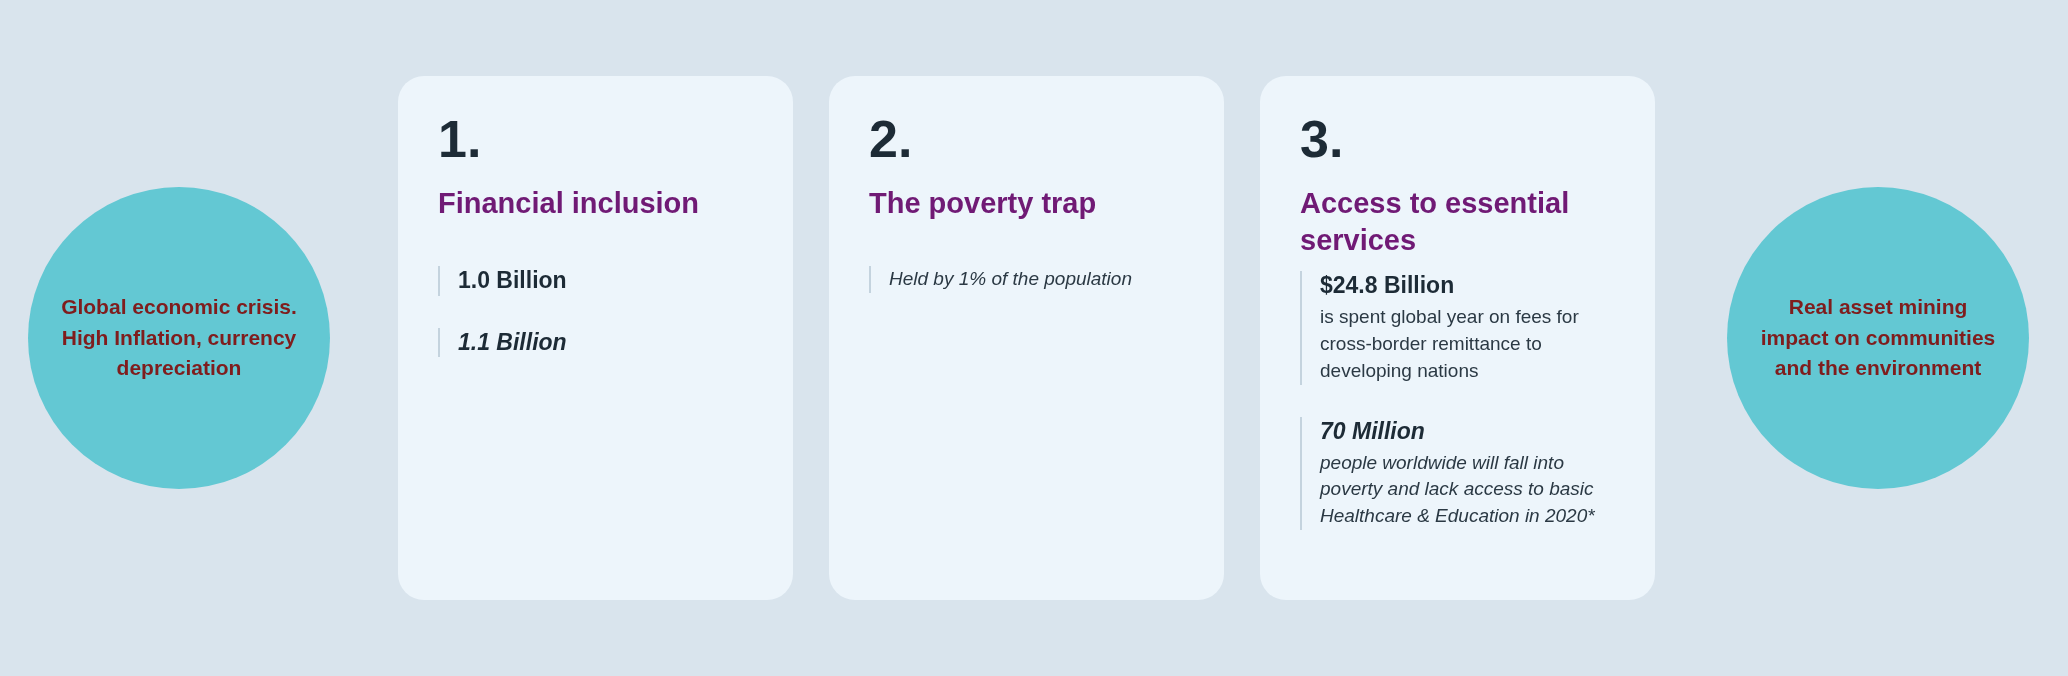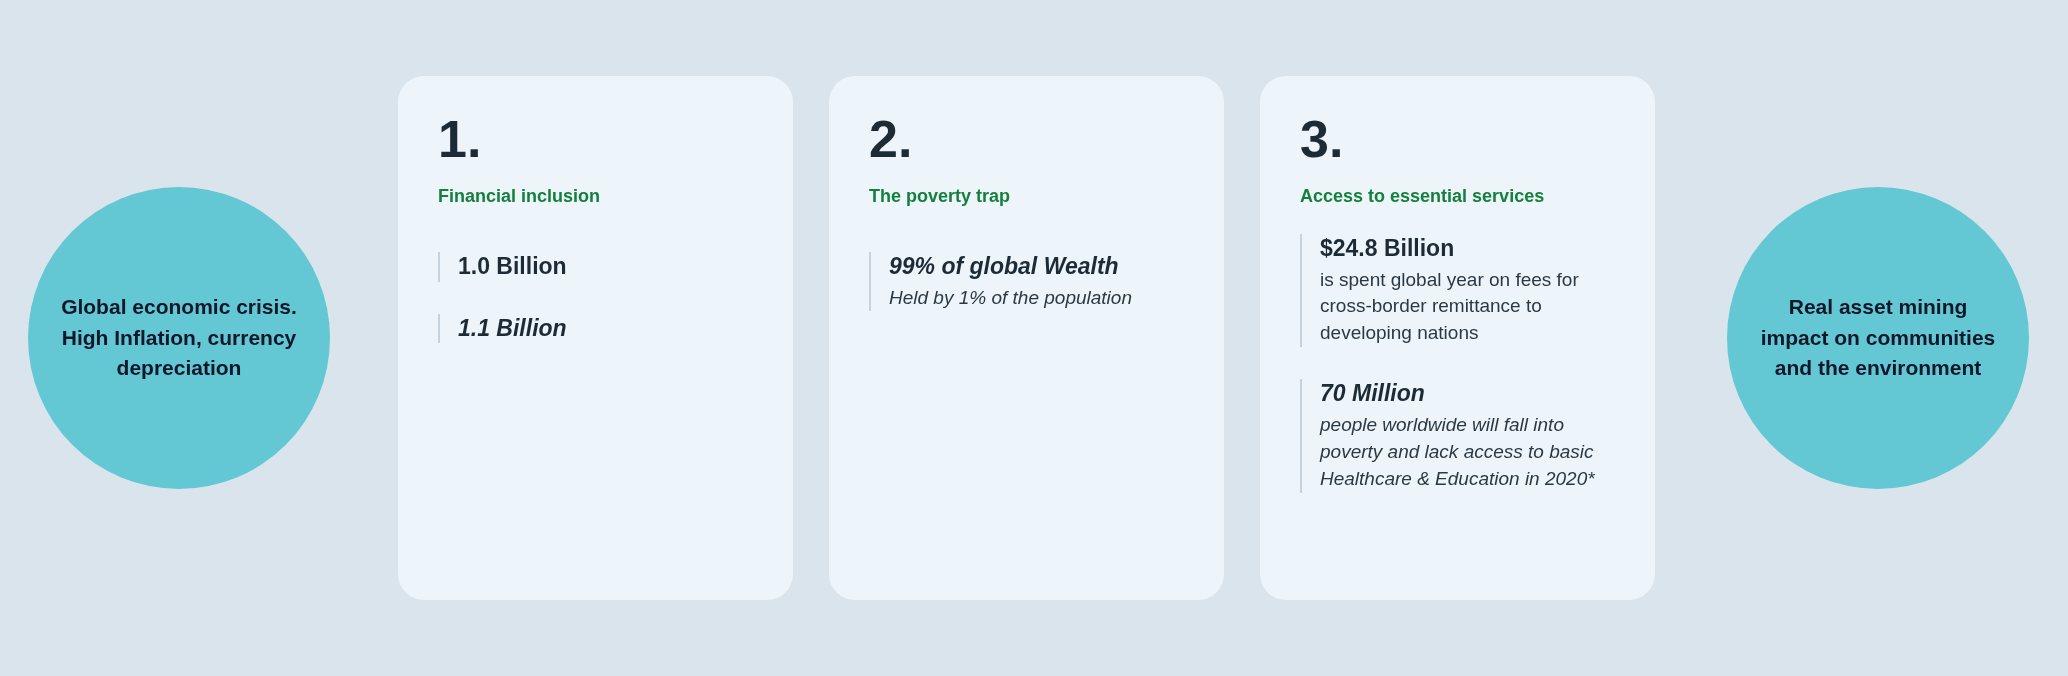--- a/index.html
+++ b/index.html
@@ -21,21 +21,21 @@
     align-items: center;
     justify-content: flex-start;
   }
 
   
   .circle {
     width: 302px;
     height: 302px;
     border-radius: 50%;
     background: #63c8d3;
-    color: #0f172a;
+    color: #7f1d1d;
     display: flex;
     align-items: center;
     justify-content: flex-start;
     text-align: center;
     font-weight: bold;
     font-size: 21px;
     line-height: 1.45;
     flex: 0 0 auto;
   }
   .circle-text {
@@ -61,27 +61,27 @@
     padding: 36px 40px 30px 40px;
   }
   .card-number {
     font-size: 52px;
     font-weight: bold;
     color: #1d2b36;
     line-height: 1.05;
     margin: 0 0 18px 0;
   }
   .card-title {
-    font-size: 18px;
+    font-size: 29px;
     font-weight: bold;
-    color: #15803d;
+    color: #701a75;
     line-height: 1.28;
     margin: 0 0 44px 0;
   }
-  .card-title.two-line { margin-bottom: 26px; }
+  .card-title.two-line { margin-bottom: 12px; }
 
   .stat {
     border-left: 2px solid #c4d3de;
     padding-left: 18px;
     margin-bottom: 32px;
   }
   .stat:last-child { margin-bottom: 0; font-style: italic; }
   .stat-head {
     font-size: 23px;
     font-weight: bold;
@@ -116,21 +116,20 @@
       </div>
       <div class="stat">
         <div class="stat-head">1.1 Billion</div>
       </div>
     </div>
 
     <div class="card">
       <div class="card-number">2.</div>
       <div class="card-title">The poverty trap</div>
       <div class="stat">
-        <div class="stat-head">99% of global Wealth</div>
         <div class="stat-body">Held by 1% of the population</div>
       </div>
     </div>
 
     <div class="card">
       <div class="card-number">3.</div>
       <div class="card-title two-line">Access to essential services</div>
       <div class="stat">
         <div class="stat-head">$24.8 Billion</div>
         <div class="stat-body">is spent global year on fees for cross-border remittance to developing nations</div>

